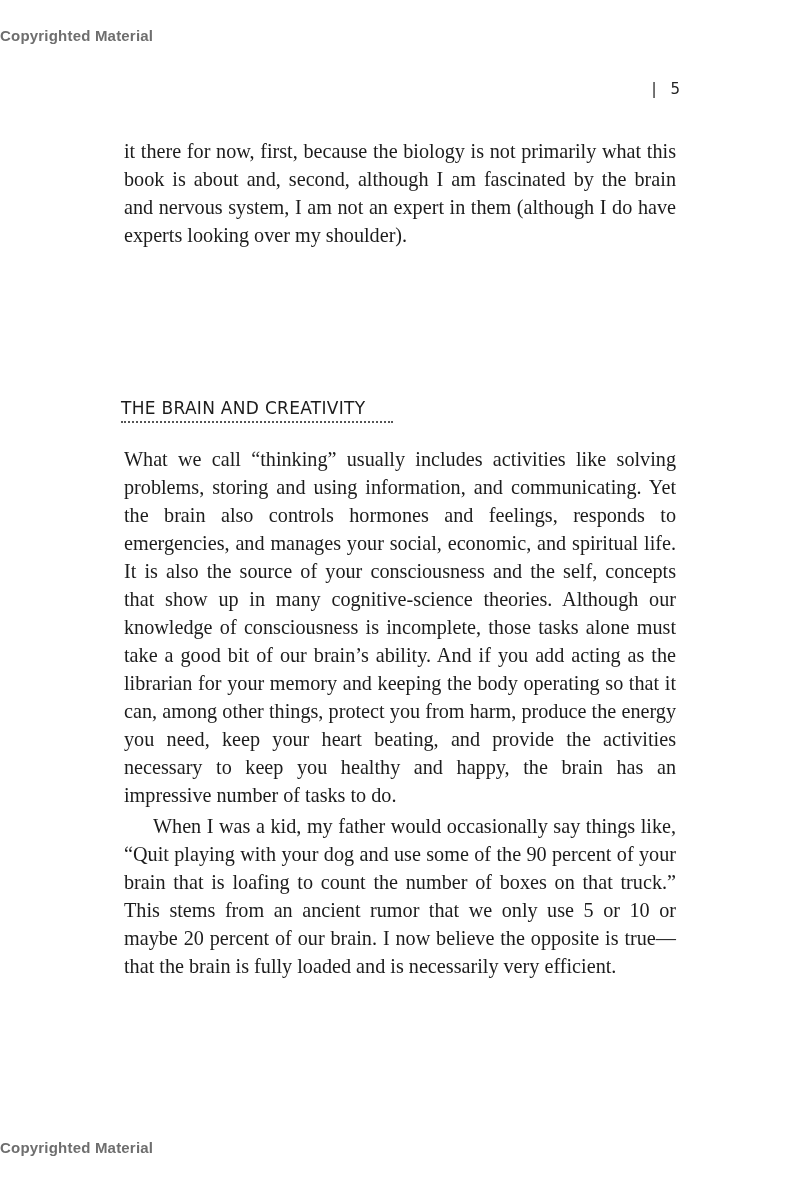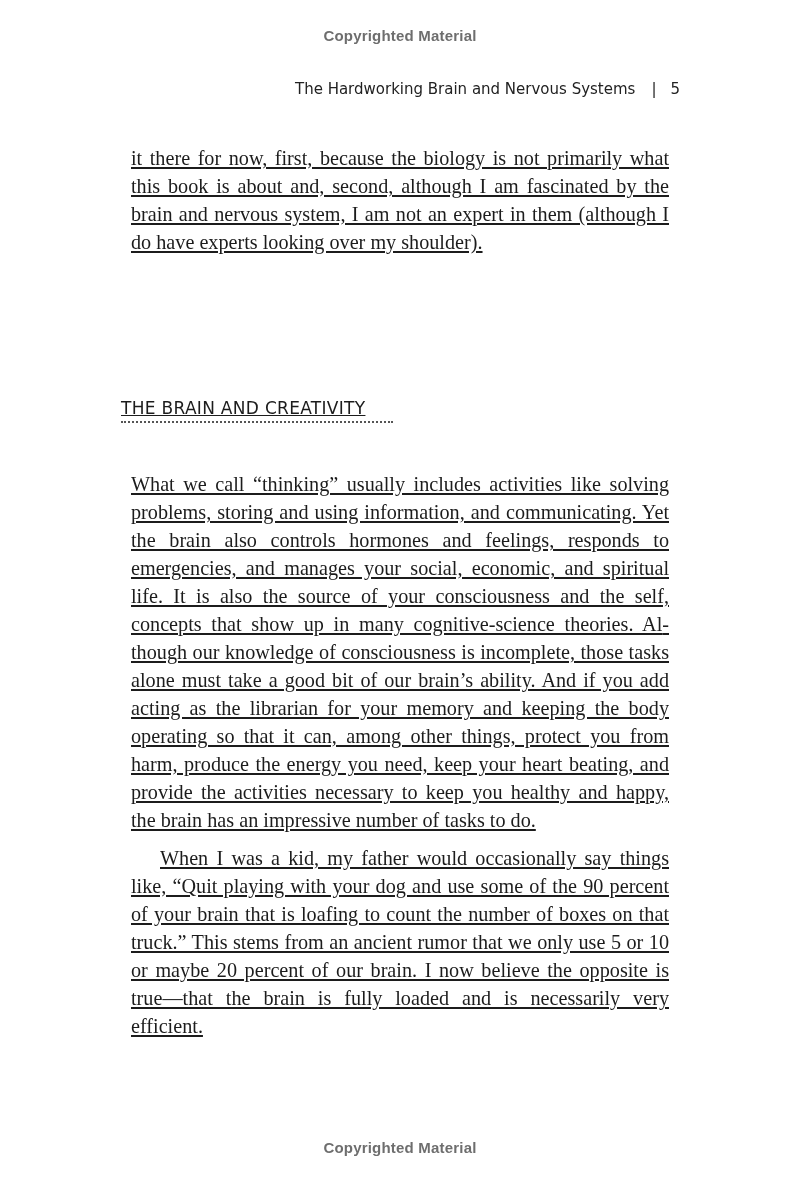--- a/index.html
+++ b/index.html
@@ -7,21 +7,20 @@
       width: 800px;
       height: 1183px;
       background: #ffffff;
       position: relative;
       overflow: hidden;
     }
     .watermark {
       position: absolute;
       left: 0;
       width: 800px;
-      text-align: center;
       font-family: "Liberation Sans", sans-serif;
       font-weight: bold;
       font-size: 15px;
       color: #6e6e6e;
       letter-spacing: 0.2px;
     }
     .watermark.top { top: 27px; }
     .watermark.bottom { top: 1139px; }
 
     .running-head {
@@ -40,51 +39,48 @@
     .body-text {
       position: absolute;
       left: 121px;
       width: 558px;
       font-family: "Liberation Serif", serif;
       font-size: 20.2px;
       line-height: 28px;
       color: #1c1c1c;
     }
     .body-text p {
-      margin: 10px;
+      margin: 3px;
       text-align: justify;
       text-align-last: left;
-      text-decoration: underline;
     }
     .body-text p.indent { text-indent: 29px; }
 
     .block1 { top: 134px; }
     .section-head {
       position: absolute;
       top: 398px;
       left: 121px;
       font-family: "DejaVu Sans", sans-serif;
       font-size: 17px;
       color: #1c1c1c;
       letter-spacing: 0.3px;
       padding-bottom: 3px;
       border-bottom: 2px dotted #555;
       width: 272px;
       white-space: nowrap;
-      text-decoration: underline;
     }
-    .block2 { top: 460px; }
+    .block2 { top: 442px; }
   </style>
 </head>
 <body>
 
 <div class="watermark top">Copyrighted Material</div>
 
 <div class="running-head">
-  <span>The Hardworking Brain and Nervous Systems</span>
   <span class="sep">|</span>
   <span>5</span>
 </div>
 
 <div class="body-text block1">
   <p>it there for now, first, because the biology is not primarily what this book is about and, second, although I am fascinated by the brain and nervous system, I am not an expert in them (although I do have experts looking over my shoulder).</p>
 </div>
 
 <div class="section-head">THE BRAIN AND CREATIVITY</div>
 

